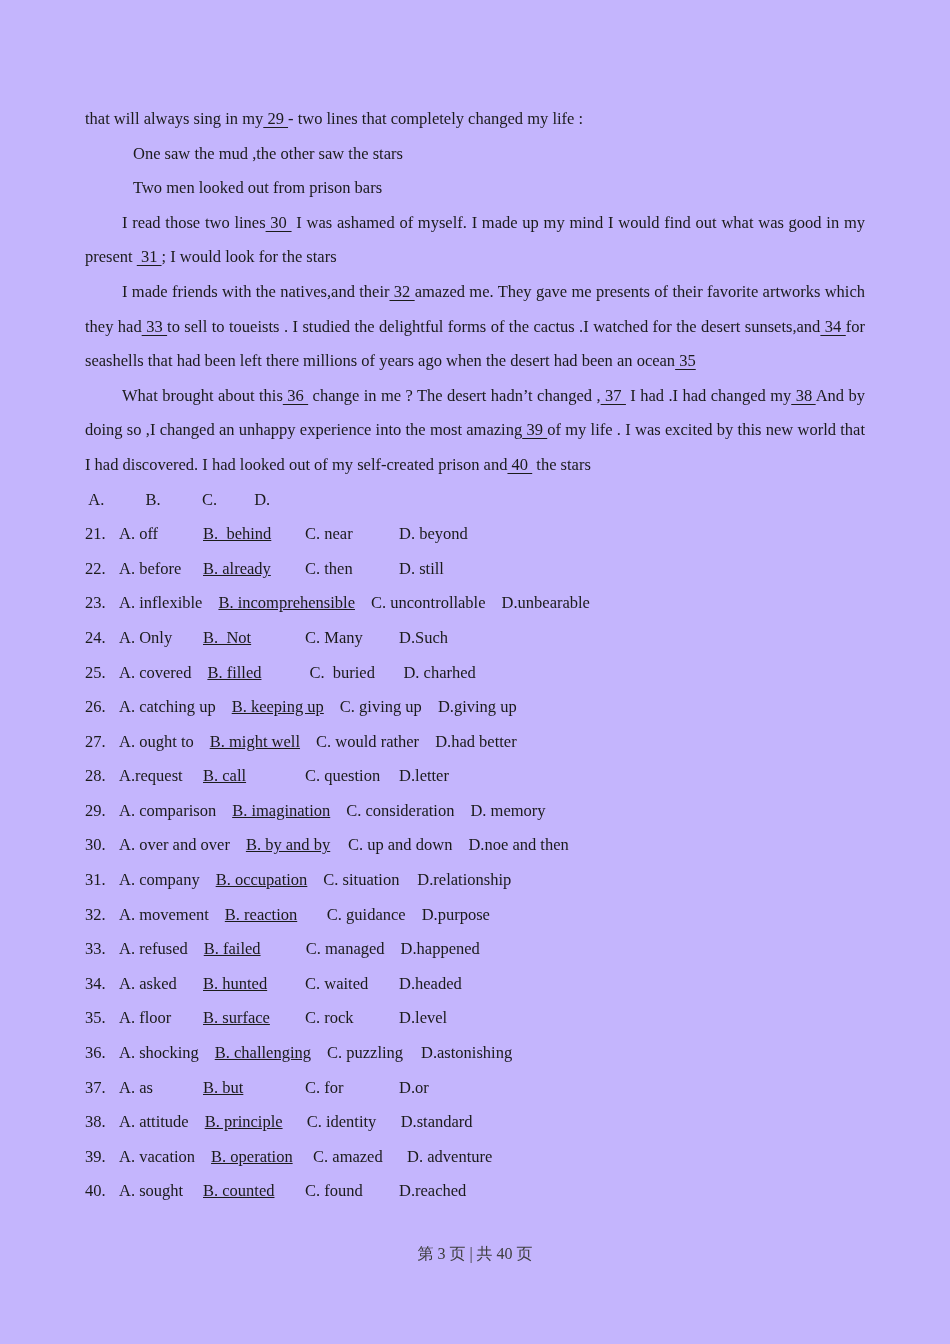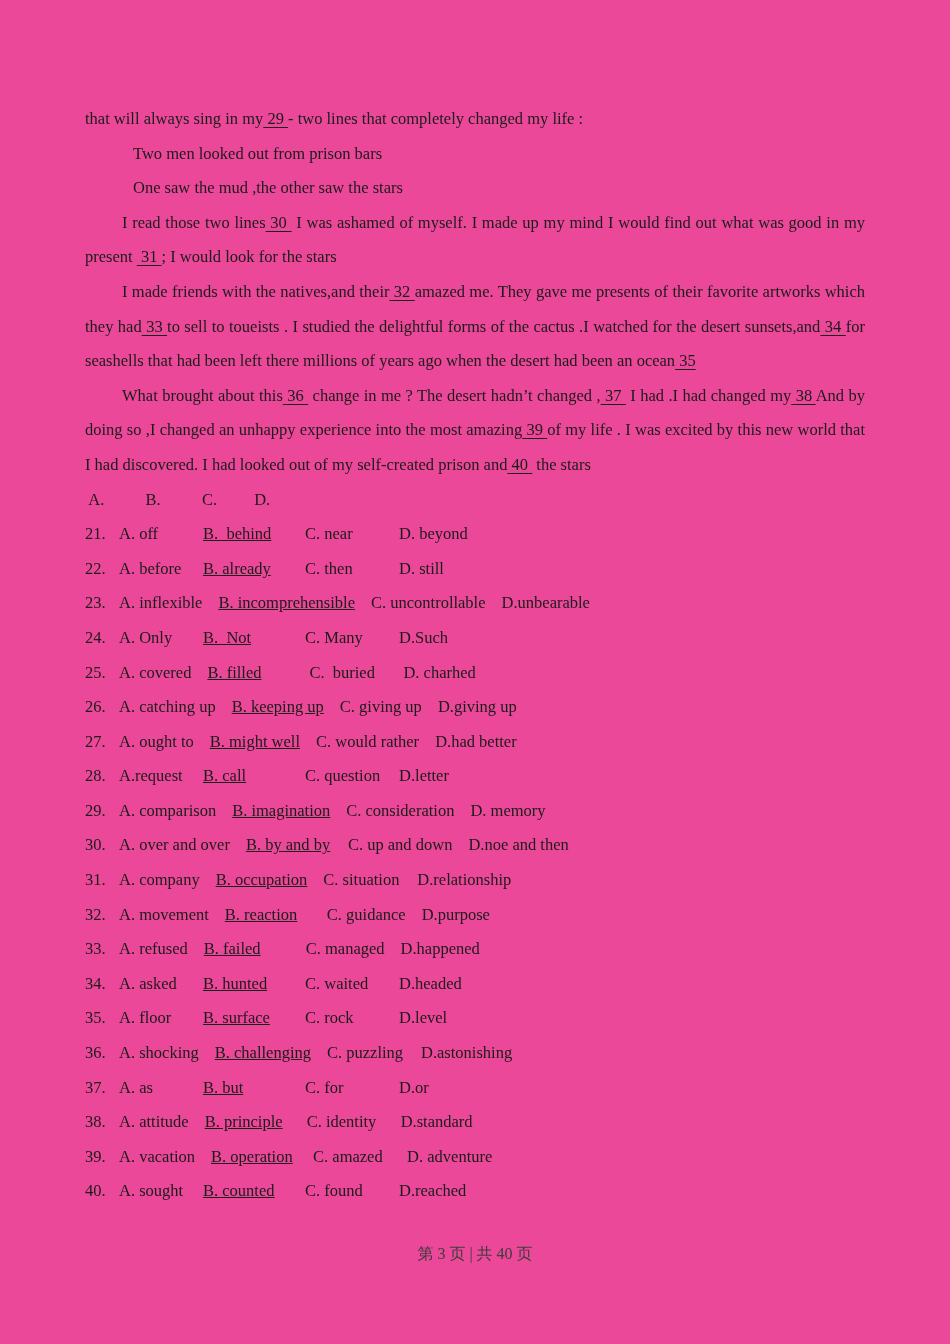--- a/index.html
+++ b/index.html
@@ -1,19 +1,19 @@
 <!DOCTYPE html>
 <html><head>
 <meta charset="utf-8">
 <style>
   html,body { margin:0; padding:0; background:#ffffff; }
   .page {
     position:relative;
     width:950px; height:1344px;
-    background:#ec4899;
+    background:#c4b5fd;
     overflow:hidden;
     font-family:"Liberation Serif","DejaVu Serif",serif;
     color:#1b1b1b;
   }
   .content {
     position:absolute;
     left:85px; top:102px;
     width:780px;
     font-size:16.5px;
     line-height:34.6px;
@@ -54,22 +54,22 @@
     color:#3d3d3d;
   }
 </style>
 </head>
 <body>
 
 <div class="page">
   <div class="content">
     <div>
         <p class="para plain"><span>that will always sing in my</span><span class="blank"> 29 </span><span>- two lines that completely changed my life :</span></p>
+        <p class="para poem"><span>One saw the mud ,the other saw the stars</span></p>
         <p class="para poem"><span>Two men looked out from prison bars</span></p>
-        <p class="para poem"><span>One saw the mud ,the other saw the stars</span></p>
         <p class="para indent"><span>I read those two lines</span><span class="blank"> 30 </span><span> I was ashamed of myself. I made up my mind I would find out what was good in my present </span><span class="blank"> 31 </span><span>; I would look for the stars</span></p>
         <p class="para indent"><span>I made friends with the natives,and their</span><span class="blank"> 32 </span><span>amazed me. They gave me presents of their favorite artworks which they had</span><span class="blank"> 33 </span><span>to sell to toueists . I studied the delightful forms of the cactus .I watched for the desert sunsets,and</span><span class="blank"> 34 </span><span>for seashells that had been left there millions of years ago when the desert had been an ocean</span><span class="blank"> 35</span></p>
         <p class="para indent"><span>What brought about this</span><span class="blank"> 36 </span><span> change in me ? The desert hadn’t changed ,</span><span class="blank"> 37 </span><span> I had .I had changed my</span><span class="blank"> 38 </span><span>And by doing so ,I changed an unhappy experience into the most amazing</span><span class="blank"> 39 </span><span>of my life . I was excited by this new world that I had discovered. I had looked out of my self-created prison and</span><span class="blank"> 40 </span><span> the stars</span></p>
       </div>
     <div class="opts-header"> A.          B.          C.         D.</div>
     <div>
         <div class="qrow"><span class="qnum">21.</span><span class="qopt q0">A. off</span><span class="qopt q1">B.  behind</span><span class="qopt q2">C. near</span><span class="qopt q3">D. beyond</span></div>
         <div class="qrow"><span class="qnum">22.</span><span class="qopt q0">A. before</span><span class="qopt q1">B. already</span><span class="qopt q2">C. then</span><span class="qopt q3">D. still</span></div>
         <div class="qrow"><span class="qnum">23.</span><span class="qopt q0">A. inflexible</span><span class="qopt q1">B. incomprehensible</span><span class="qopt q2">C. uncontrollable</span><span class="qopt q3">D.unbearable</span></div>
         <div class="qrow"><span class="qnum">24.</span><span class="qopt q0">A. Only</span><span class="qopt q1">B.  Not</span><span class="qopt q2">C. Many</span><span class="qopt q3">D.Such</span></div>

